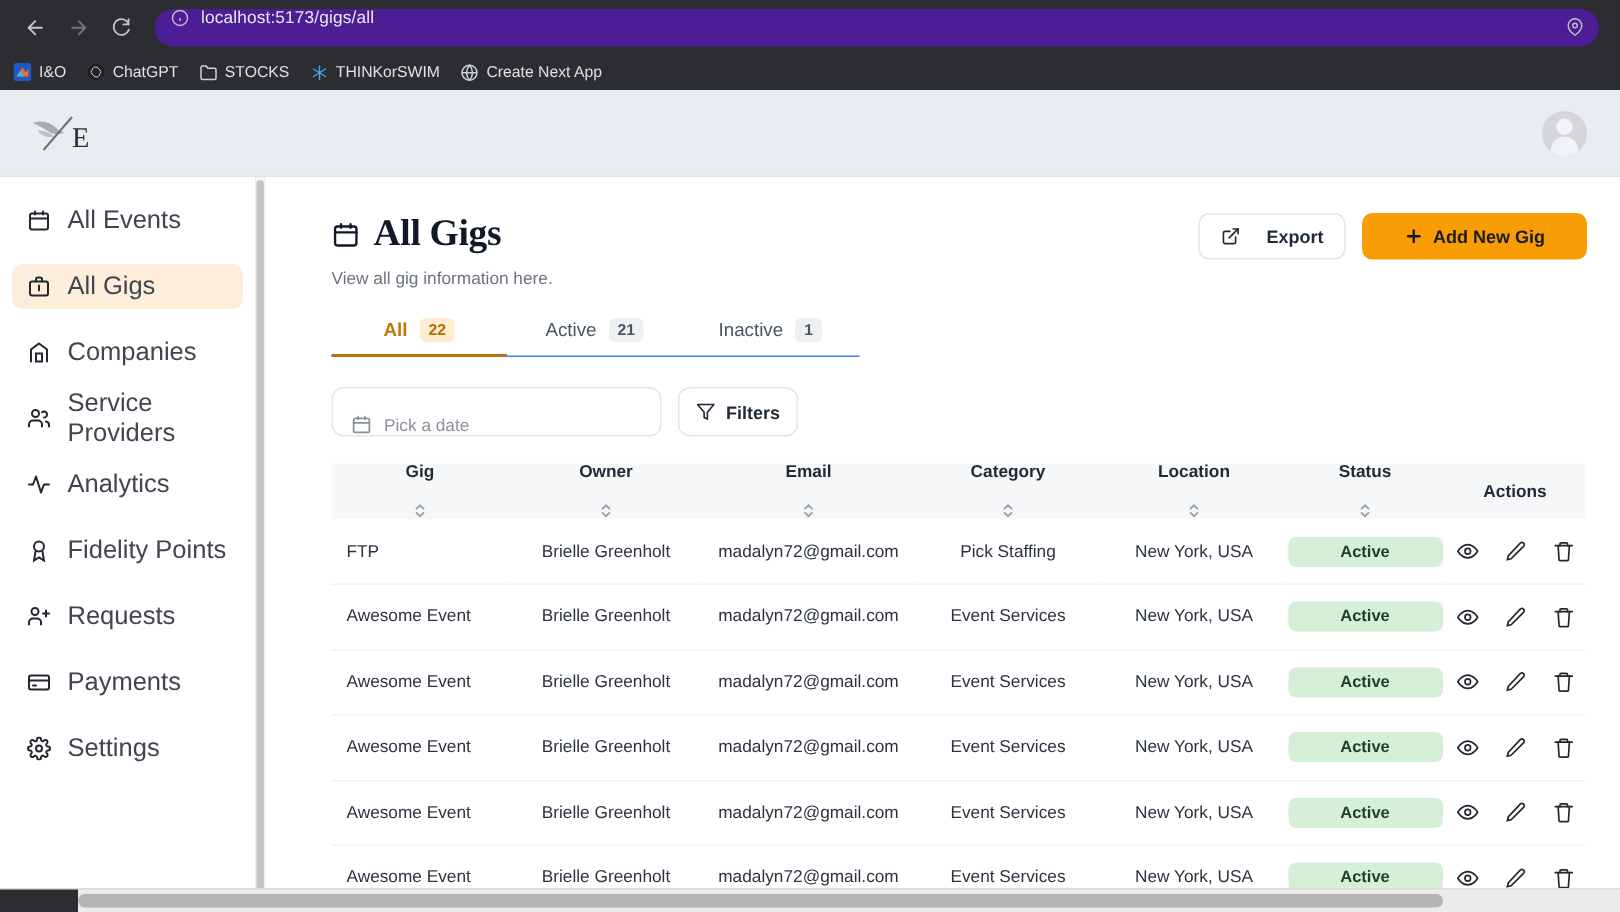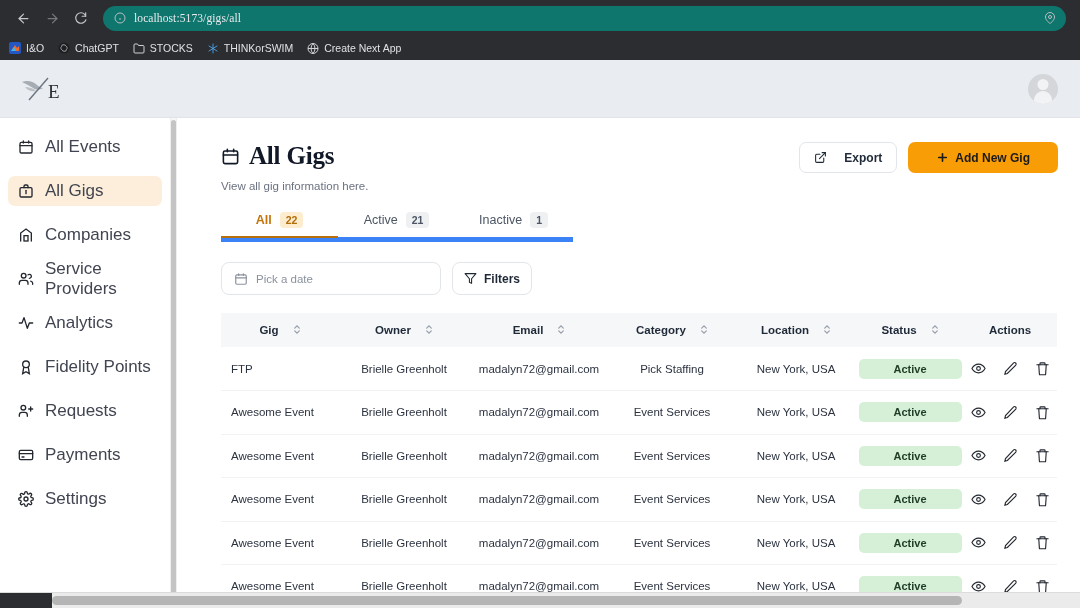--- a/index.html
+++ b/index.html
@@ -17,23 +17,23 @@
     padding: 0 10px; gap: 3px;
   }
   .nav-btn {
     width: 26px; height: 26px; display: flex;
     align-items: center; justify-content: center;
     border-radius: 50%; color: #c3c6cb;
   }
   .nav-btn.disabled { color: #74777d; }
   #omnibox {
     flex: 1; height: 25px; margin-left: 6px; margin-right: 4px;
-    background: #0f766e; border-radius: 13px;
-    display: flex; align-items: center; padding: 0 11px;
-    gap: 8px; position: relative; font-family: Liberation Serif, serif;
+    background: #4c1d95; border-radius: 13px;
+    display: flex; align-items: flex-start; padding: 0 11px;
+    gap: 8px; position: relative;
   }
   #omnibox-url {
     color: #e8eaed; font-size: 11.5px; letter-spacing: .1px;
   }
   #omnibox-right {
     position: absolute; right: 10px; top: 0; height: 25px;
     display: flex; align-items: center; gap: 8px;
   }
   #bookmarks-bar {
     height: 24px; display: flex; align-items: center;
@@ -121,21 +121,21 @@
   }
   #add-gig-btn {
     height: 31px; padding: 0 28px; background: #f99d07;
     border-radius: 7px; display: flex; align-items: center;
     gap: 6px; font-size: 12px; font-weight: 700; color: #1a1a1a;
   }
 
   
   #tabs {
     margin-top: 20px; display: flex; gap: 0;
-    border-bottom: 5px solid #3b82f6; width: 352px;
+    border-bottom: 1px solid #3b82f6; width: 352px;
   }
   .tab {
     display: flex; align-items: center; gap: 8px;
     padding: 0 0 9px 0; font-size: 12.5px; color: #4b5563;
     width: 117px; justify-content: center; position: relative;
   }
   .tab.active { color: #c4740a; font-weight: 600; }
   .tab.active::after {
     content: ""; position: absolute; left: 0; bottom: -1px;
     width: 117px; height: 2px; background: #b96f0c;
@@ -158,39 +158,39 @@
   }
   #search-input {
     border: none; outline: none; font-size: 11.5px; color: #111827;
     width: 105px; font-family: "Liberation Sans", sans-serif;
     background: transparent;
   }
   #search-input::placeholder { color: #9aa1ac; }
   #right-filters { display: flex; align-items: center; gap: 11px; }
   #date-picker {
     width: 220px; height: 33px; border: 1px solid #e2e5ea;
-    border-radius: 8px; display: flex; align-items: center;
+    border-radius: 8px; display: flex; align-items: flex-end;
     gap: 8px; padding: 0 12px; font-size: 11.5px; color: #8a919d;
   }
   #filters-btn {
     width: 80px; height: 33px; border: 1px solid #e2e5ea;
     border-radius: 8px; display: flex; align-items: center;
     justify-content: center; gap: 7px; font-size: 12px;
     font-weight: 600; color: #1f2937;
   }
 
   
   #table-wrap { margin-top: 18px; }
   table { width: 836px; border-collapse: collapse; table-layout: fixed; }
   thead tr { background: #f5f7f9; height: 34px; }
   th {
     font-size: 11.5px; font-weight: 700; color: #1f2937;
     text-align: center; padding: 0;
   }
-  .th-inner { display: flex; justify-content: center; gap: 14px; }
+  .th-inner { display: flex; align-items: center; justify-content: center; gap: 14px; flex-direction: column; }
   tbody tr { height: 43.5px; border-bottom: 1px solid #f1f2f4; }
   td {
     font-size: 11.5px; color: #2c3340; text-align: center; padding: 0;
   }
   td.left { text-align: left; padding-left: 10px; }
   .badge {
     display: inline-block; width: 103px; height: 20px; line-height: 20px;
     border-radius: 5px; background: #d6f0d8; color: #1f3d24;
     font-size: 11px; font-weight: 700; text-align: center;
   }

